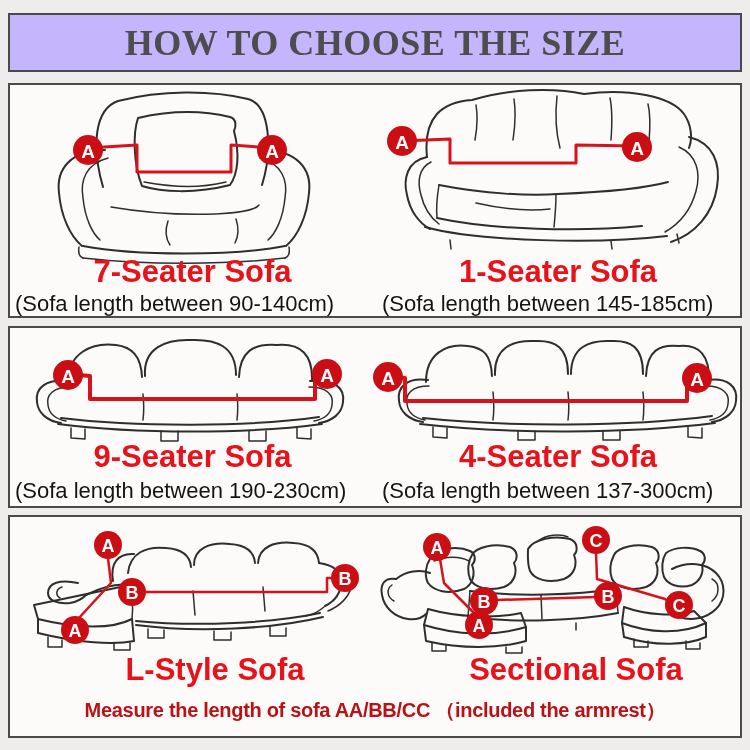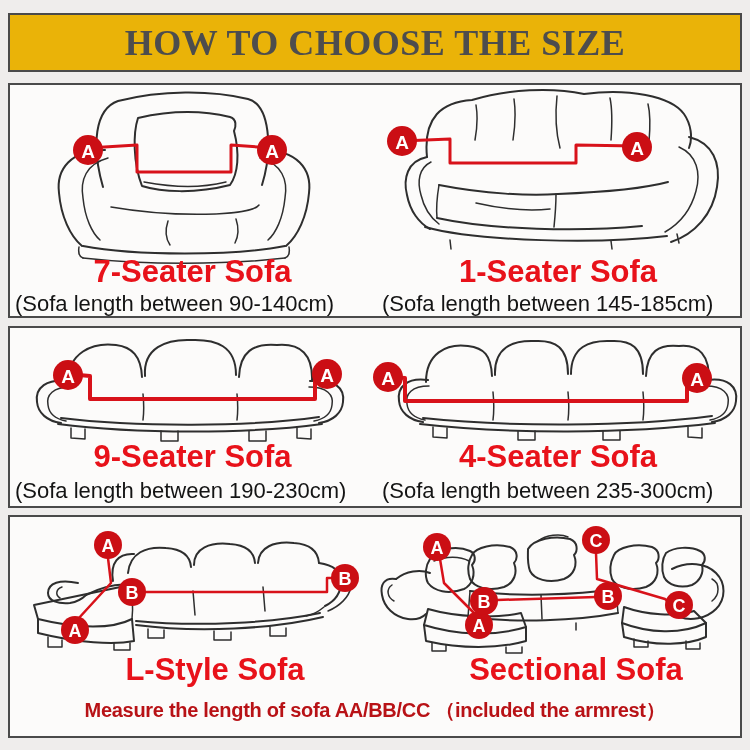--- a/index.html
+++ b/index.html
@@ -1,19 +1,19 @@
 <!DOCTYPE html>
 <html><head>
 <meta charset="utf-8">
 <style>
   html,body{margin:0;padding:0;}
   .stage{position:relative;width:750px;height:750px;background:#efedec;
          font-family:"Liberation Sans",sans-serif;overflow:hidden;}
   .panel{position:absolute;background:#fcfbfa;border:2px solid #4a4a4a;box-sizing:border-box;}
-  .title-box{left:8px;top:13px;width:734px;height:59px;background:#eab308;
+  .title-box{left:8px;top:13px;width:734px;height:59px;background:#c4b5fd;
              display:flex;align-items:center;justify-content:center;}
   .title-text{font-family:"Liberation Serif",serif;font-weight:bold;font-size:36px;
               color:#4d4d4d;letter-spacing:0.5px;white-space:nowrap;}
   .sec1{left:8px;top:83px;width:734px;height:235px;}
   .sec2{left:8px;top:326px;width:734px;height:182px;}
   .sec3{left:8px;top:515px;width:734px;height:223px;}
   .fig{position:absolute;overflow:visible;}
   .fig svg{overflow:visible;display:block;}
   .label{position:absolute;text-align:center;font-weight:bold;font-size:31px;
          line-height:33px;color:#e8121a;white-space:nowrap;}
@@ -155,21 +155,21 @@
           <circle class="mk" cx="10" cy="45" r="15"></circle>
           <text class="mkt" x="10" y="46" font-size="19" dominant-baseline="central">A</text>
         </g>
         <g>
           <circle class="mk" cx="319" cy="46" r="15"></circle>
           <text class="mkt" x="319" y="47" font-size="19" dominant-baseline="central">A</text>
         </g>
       </svg>
     </div>
     <div class="label" style="left:372px;top:112px;width:352px">4-Seater Sofa</div>
-    <div class="sub" style="left:372px;top:150px;width:352px">(Sofa length between 235-300cm)</div>
+    <div class="sub" style="left:372px;top:150px;width:352px">(Sofa length between 137-300cm)</div>
   </div>
 
   <div class="panel sec3">
 
     <div class="fig" style="left:8px;top:4px;width:352px;height:138px">
       <svg width="352" height="138" viewBox="0 0 352 138">
         <g class="ink">
           <path d="M95,60 C92,42 100,32 116,33"></path>
           <path d="M110,52 C112,32 128,25 148,27 C164,28 172,34 173,46"></path>
           <path d="M176,44 C176,27 192,21 212,23 C228,24 236,30 237,42"></path>

